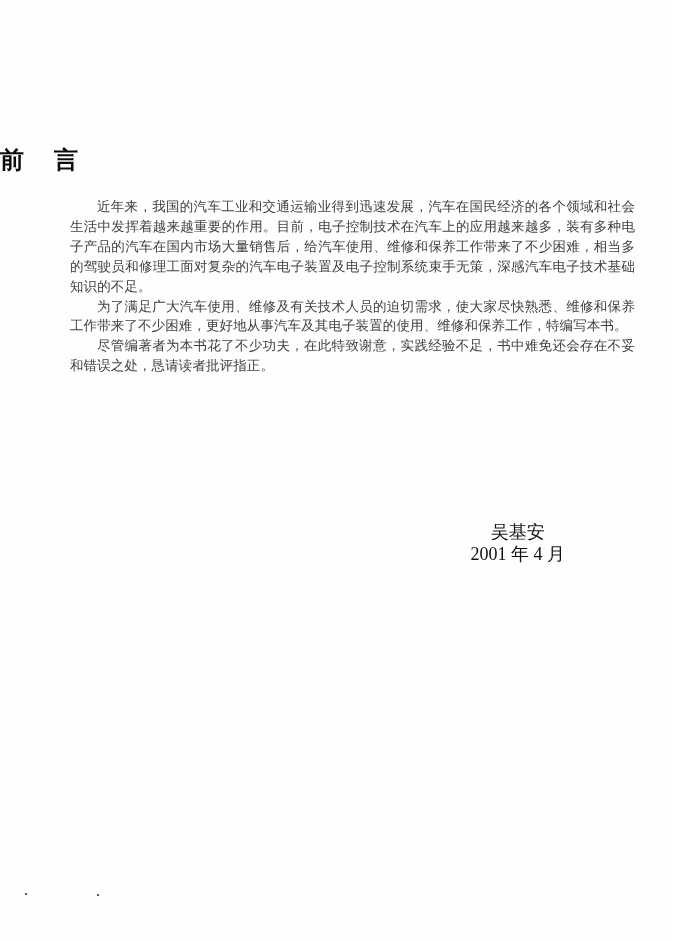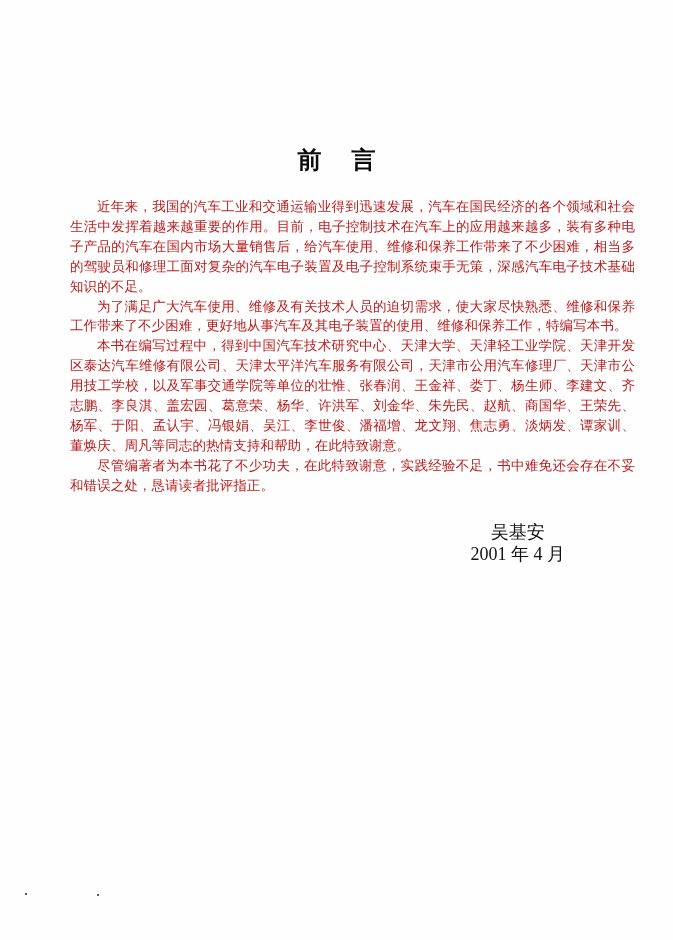--- a/index.html
+++ b/index.html
@@ -18,41 +18,40 @@
   .scan-page {
     position: absolute;
     inset: 0;
     background: #fefefe;
   }
   .page-title {
     position: absolute;
     top: 144px;
     left: 0;
     width: 100%;
-    text-align: center;
     font-size: 24px;
     font-weight: bold;
     letter-spacing: 0;
     color: #0a0a0a;
   }
   .page-title .t-first {
     display: inline-block;
     margin-right: 30px;
   }
   .body-text {
     position: absolute;
     top: 197px;
     left: 70px;
     width: 565px;
     font-size: 13.5px;
     line-height: 19.9px;
     text-align: justify;
     text-justify: inter-ideograph;
     letter-spacing: 0.1px;
-    color: #b91c1c;
+    color: #404040;
   }
   .body-text p {
     margin: 0;
     padding: 0;
     text-indent: 2em;
   }
   .signature {
     position: absolute;
     top: 521px;
     right: 108px;
@@ -76,21 +75,20 @@
 
 <div class="scan-page">
 
   <div class="page-title">
     <span class="t-first">前</span><span class="t-second">言</span>
   </div>
 
   <div class="body-text">
     <p>近年来，我国的汽车工业和交通运输业得到迅速发展，汽车在国民经济的各个领域和社会生活中发挥着越来越重要的作用。目前，电子控制技术在汽车上的应用越来越多，装有多种电子产品的汽车在国内市场大量销售后，给汽车使用、维修和保养工作带来了不少困难，相当多的驾驶员和修理工面对复杂的汽车电子装置及电子控制系统束手无策，深感汽车电子技术基础知识的不足。</p>
     <p>为了满足广大汽车使用、维修及有关技术人员的迫切需求，使大家尽快熟悉、维修和保养工作带来了不少困难，更好地从事汽车及其电子装置的使用、维修和保养工作，特编写本书。</p>
-    <p>本书在编写过程中，得到中国汽车技术研究中心、天津大学、天津轻工业学院、天津开发区泰达汽车维修有限公司、天津太平洋汽车服务有限公司，天津市公用汽车修理厂、天津市公用技工学校，以及军事交通学院等单位的壮惟、张春润、王金祥、娄丁、杨生师、李建文、齐志鹏、李良淇、盖宏园、葛意荣、杨华、许洪军、刘金华、朱先民、赵航、商国华、王荣先、杨军、于阳、孟认宇、冯银娟、吴江、李世俊、潘福增、龙文翔、焦志勇、淡炳发、谭家训、董焕庆、周凡等同志的热情支持和帮助，在此特致谢意。</p>
     <p>尽管编著者为本书花了不少功夫，在此特致谢意，实践经验不足，书中难免还会存在不妥和错误之处，恳请读者批评指正。</p>
   </div>
 
   <div class="signature">
     <div>吴基安</div>
     <div>2001 年 4 月</div>
   </div>
 
   <div class="speck speck-1"></div>
   <div class="speck speck-2"></div>

